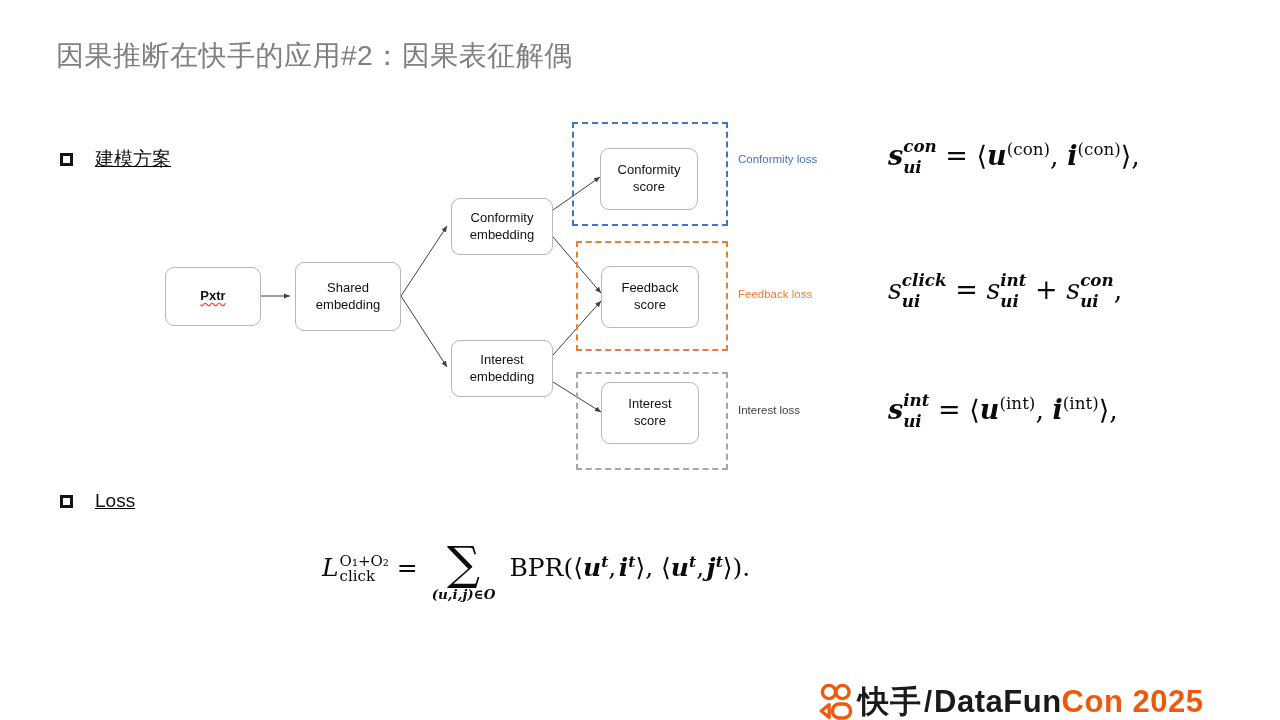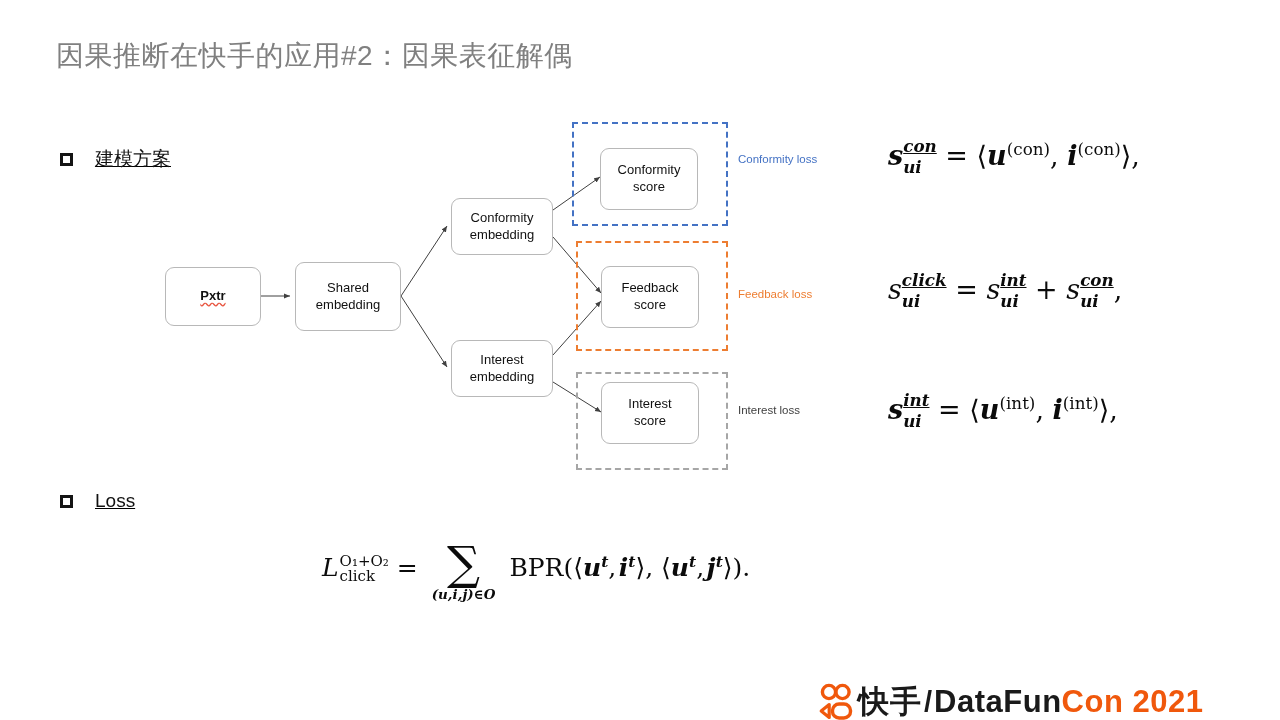--- a/index.html
+++ b/index.html
@@ -120,21 +120,21 @@
   .ss-stack {
     display: inline-flex;
     flex-direction: column;
     align-items: flex-start;
     vertical-align: middle;
     line-height: 1;
     font-size: 0.62em;
     position: relative;
     top: -0.03em;
   }
-  .ss-stack .sup { margin-bottom: 0.18em; text-decoration: underline; }
+  .ss-stack .sup { margin-bottom: 0.18em; }
   .ss-stack .sub { margin-top: 0.12em; }
 
   .supscript {
     font-size: 0.62em;
     vertical-align: super;
     line-height: 0;
   }
 
   
   .sum-block {
@@ -337,15 +337,15 @@
 <div id="logo-bar">
   <svg width="42" height="42" viewBox="0 0 42 42">
     <circle cx="13" cy="11" r="6.6" fill="none" stroke="#f0580c" stroke-width="3.4"></circle>
     <circle cx="26.5" cy="11" r="6.6" fill="none" stroke="#f0580c" stroke-width="3.4"></circle>
     <rect x="16.5" y="23" width="18" height="14" rx="6.6" fill="none" stroke="#f0580c" stroke-width="3.4"></rect>
     <path d="M13.2 23.6 L13.2 36.4 L5.2 30.0 Z" fill="none" stroke="#f0580c" stroke-width="3.2" stroke-linejoin="round"></path>
   </svg>
   <span class="logo-cn">快手</span>
   <span class="logo-slash">/</span>
   <span class="logo-wordmark">
-    <span class="wm-dark">DataFun</span><span class="wm-orange">Con 2021</span>
+    <span class="wm-dark">DataFun</span><span class="wm-orange">Con 2025</span>
   </span>
 </div>
 
 </body></html>

